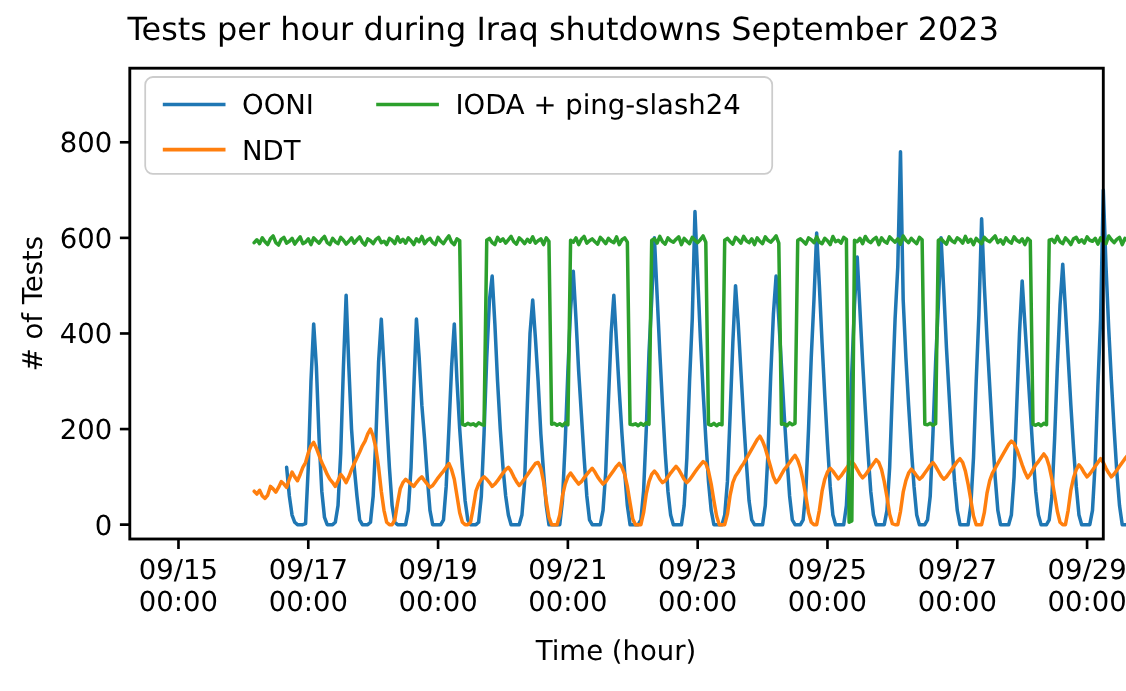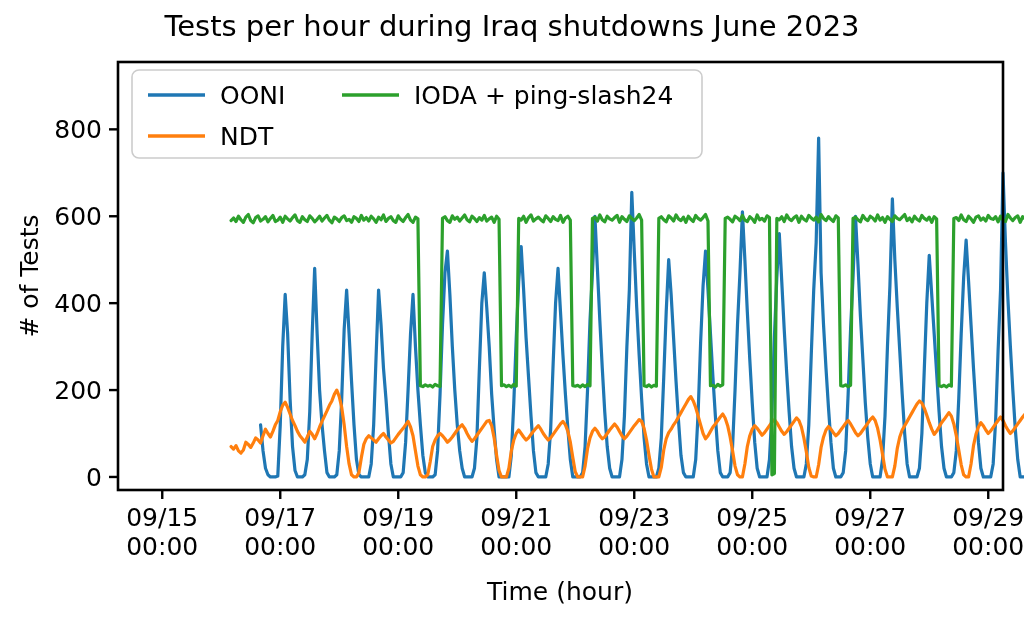--- a/index.html
+++ b/index.html
@@ -75,21 +75,21 @@
   .legend-swatch {
     stroke-width: 3.4;
     stroke-linecap: butt;
   }
 </style>
 </head>
 <body>
 
 <div id="figure">
 
-  <div id="chart-title">Tests per hour during Iraq shutdowns June 2023</div>
+  <div id="chart-title">Tests per hour during Iraq shutdowns September 2023</div>
 
   <svg id="plot-svg" width="1024" height="628">
 
     <g id="series-layer">
         <path class="series-path" d="M260.58 424.82 L263.04 450.89 L265.50 468.27 L267.96 474.79 L270.42 476.96 L272.88 476.96 L275.33 476.96 L277.79 476.10 L280.25 424.82 L282.71 346.61 L285.17 294.47 L287.63 333.57 L290.08 398.75 L292.54 446.55 L295.00 470.45 L297.46 476.96 L299.92 476.96 L302.38 476.96 L304.83 474.79 L307.29 459.58 L309.75 411.79 L312.21 333.57 L314.67 268.40 L317.13 333.57 L319.58 390.06 L322.04 424.82 L324.50 450.89 L326.96 472.62 L329.42 476.96 L331.88 476.96 L334.33 476.96 L336.79 474.79 L339.25 450.89 L341.71 398.75 L344.17 329.23 L346.63 290.12 L349.08 333.57 L351.54 381.37 L354.00 424.82 L356.46 459.58 L358.92 474.79 L361.38 476.96 L363.83 476.96 L366.29 476.96 L368.75 476.96 L371.21 463.93 L373.67 424.82 L376.13 355.30 L378.58 290.12 L381.04 324.88 L383.50 368.34 L385.96 398.75 L388.42 433.51 L390.88 463.93 L393.33 476.96 L395.79 476.96 L398.25 476.96 L400.71 476.96 L403.17 472.62 L405.63 442.20 L408.08 390.06 L410.54 333.57 L413.00 294.47 L415.46 346.61 L417.92 390.06 L420.38 424.82 L422.83 455.24 L425.29 472.62 L427.75 476.96 L430.21 476.96 L432.67 476.96 L435.13 474.79 L437.58 450.89 L440.04 394.41 L442.50 324.88 L444.96 272.74 L447.42 251.02 L449.88 294.47 L452.33 346.61 L454.79 390.06 L457.25 424.82 L459.71 450.89 L462.17 468.27 L464.63 476.96 L467.08 476.96 L469.54 476.96 L472.00 476.96 L474.46 468.27 L476.92 437.86 L479.38 368.34 L481.83 303.16 L484.29 272.74 L486.75 307.50 L489.21 346.61 L491.67 394.41 L494.13 429.17 L496.58 459.58 L499.04 476.96 L501.50 476.96 L503.96 476.96 L506.42 476.96 L508.88 476.96 L511.33 455.24 L513.79 403.10 L516.25 337.92 L518.71 281.43 L521.17 246.67 L523.63 290.12 L526.08 337.92 L528.54 377.03 L531.00 416.13 L533.46 450.89 L535.92 472.62 L538.38 476.96 L540.83 476.96 L543.29 476.96 L545.75 476.96 L548.21 463.93 L550.67 429.17 L553.13 363.99 L555.58 303.16 L558.04 268.40 L560.50 311.85 L562.96 355.30 L565.42 394.41 L567.88 429.17 L570.33 459.58 L572.79 476.96 L575.25 476.96 L577.71 476.96 L580.17 476.96 L582.63 472.62 L585.08 446.55 L587.54 390.06 L590.00 320.54 L592.46 272.74 L594.92 216.25 L597.38 268.40 L599.83 320.54 L602.29 368.34 L604.75 411.79 L607.21 446.55 L609.67 468.27 L612.13 476.96 L614.58 476.96 L617.04 476.96 L619.50 476.96 L621.96 459.58 L624.42 416.13 L626.88 346.61 L629.33 290.12 L631.79 192.36 L634.25 251.02 L636.71 307.50 L639.17 355.30 L641.63 398.75 L644.08 437.86 L646.54 463.93 L649.00 476.96 L651.46 476.96 L653.92 476.96 L656.38 476.96 L658.83 468.27 L661.29 437.86 L663.75 377.03 L666.21 311.85 L668.67 259.71 L671.13 294.47 L673.58 337.92 L676.04 381.37 L678.50 420.48 L680.96 455.24 L683.42 472.62 L685.88 476.96 L688.33 476.96 L690.79 476.96 L693.25 476.96 L695.71 459.58 L698.17 411.79 L700.63 342.26 L703.08 285.78 L705.54 251.02 L708.00 290.12 L710.46 333.57 L712.92 377.03 L715.38 416.13 L717.83 450.89 L720.29 472.62 L722.75 476.96 L725.21 476.96 L727.67 476.96 L730.13 472.62 L732.58 446.55 L735.04 390.06 L737.50 324.88 L739.96 272.74 L742.42 211.91 L744.88 259.71 L747.33 311.85 L749.79 359.64 L752.25 403.10 L754.71 442.20 L757.17 468.27 L759.63 476.96 L762.08 476.96 L764.54 476.96 L767.00 476.96 L769.46 459.58 L771.92 411.79 L774.38 337.92 L776.83 277.09 L779.29 233.63 L781.75 281.43 L784.21 329.23 L786.67 372.68 L789.13 411.79 L791.58 446.55 L794.04 468.27 L796.50 476.96 L798.96 476.96 L801.42 476.96 L803.88 476.96 L806.33 463.93 L808.79 424.82 L811.25 355.30 L813.71 290.12 L816.17 242.32 L818.63 138.04 L821.08 272.74 L823.54 324.88 L826.00 368.34 L828.46 407.44 L830.92 442.20 L833.38 468.27 L835.83 476.96 L838.29 476.96 L840.75 476.96 L843.21 472.62 L845.67 450.89 L848.13 394.41 L850.58 329.23 L853.04 277.09 L855.50 216.25 L857.96 264.05 L860.42 316.19 L862.88 359.64 L865.33 403.10 L867.79 437.86 L870.25 463.93 L872.71 476.96 L875.17 476.96 L877.63 476.96 L880.08 476.96 L882.54 459.58 L885.00 416.13 L887.46 346.61 L889.92 285.78 L892.38 198.87 L894.83 259.71 L897.29 307.50 L899.75 350.95 L902.21 394.41 L904.67 433.51 L907.13 463.93 L909.58 476.96 L912.04 476.96 L914.50 476.96 L916.96 476.96 L919.42 468.27 L921.88 433.51 L924.33 368.34 L926.79 303.16 L929.25 255.36 L931.71 294.47 L934.17 333.57 L936.63 372.68 L939.08 411.79 L941.54 446.55 L944.00 468.27 L946.46 476.96 L948.92 476.96 L951.38 476.96 L953.83 472.62 L956.29 450.89 L958.75 398.75 L961.21 333.57 L963.67 277.09 L966.13 240.15 L968.58 281.43 L971.04 324.88 L973.50 368.34 L975.96 407.44 L978.42 442.20 L980.88 468.27 L983.33 476.96 L985.79 476.96 L988.25 476.96 L990.71 476.96 L993.17 463.93 L995.63 420.48 L998.08 350.95 L1000.54 290.12 L1003.00 172.80 L1005.46 242.32 L1007.92 298.81 L1010.38 346.61 L1012.83 390.06 L1015.29 429.17 L1017.75 459.58 L1020.21 476.96 L1022.67 476.96 L1025.13 476.96 L1027.58 476.96 L1030.04 468.27 L1032.50 429.17 L1034.96 363.99 L1037.42 298.81 L1039.88 251.02 L1042.33 290.12 L1044.79 333.57 L1047.25 377.03 L1049.71 416.13 L1052.17 450.89 L1054.63 472.62 L1057.08 476.96 L1059.54 476.96 L1062.00 476.96 L1064.46 472.62 L1066.92 446.55 L1069.38 390.06 L1071.83 320.54 L1074.29 268.40 L1076.75 168.46 L1079.21 233.63 L1081.67 294.47 L1084.13 342.26 L1086.58 385.72 L1089.04 424.82 L1091.50 459.58 L1093.96 476.96 L1096.42 476.96 L1098.88 476.96 L1101.33 476.96 L1103.79 455.24 L1106.25 407.44 L1108.71 337.92 L1111.17 277.09 L1113.63 229.29 L1116.08 272.74 L1118.54 320.54 L1121.00 363.99 L1123.46 403.10 L1125.92 437.86 L1128.38 463.93 L1130.83 476.96 L1133.29 476.96 L1135.75 476.96 L1138.21 468.27 L1140.67 77.21 L1143.13 259.71 L1145.58 311.85 L1148.04 285.78 L1150.50 290.12 L1152.96 279.26" stroke="#1f77b4"></path>
         <path class="series-path" d="M231.08 446.55 L233.54 449.16 L236.00 445.68 L238.46 450.89 L240.92 453.07 L243.38 450.02 L245.83 442.20 L248.29 444.38 L250.75 447.42 L253.21 443.07 L255.67 437.86 L258.13 440.03 L260.58 443.07 L263.04 435.69 L265.50 429.17 L267.96 433.51 L270.42 436.99 L272.88 431.34 L275.33 424.82 L277.79 420.48 L280.25 411.79 L282.71 405.27 L285.17 402.23 L287.63 407.44 L290.08 413.96 L292.54 420.48 L295.00 425.69 L297.46 431.34 L299.92 435.69 L302.38 438.73 L304.83 442.20 L307.29 436.99 L309.75 431.34 L312.21 434.38 L314.67 438.73 L317.13 433.51 L319.58 426.99 L322.04 421.35 L324.50 416.13 L326.96 410.92 L329.42 405.27 L331.88 400.92 L334.33 394.41 L336.79 390.06 L339.25 396.58 L341.71 407.44 L344.17 424.82 L346.63 446.55 L349.08 463.93 L351.54 474.79 L354.00 476.96 L356.46 476.96 L358.92 472.62 L361.38 457.41 L363.83 444.38 L366.29 438.73 L368.75 435.69 L371.21 437.86 L373.67 440.03 L376.13 442.20 L378.58 438.73 L381.04 435.69 L383.50 433.51 L385.96 436.99 L388.42 440.03 L390.88 443.07 L393.33 441.33 L395.79 437.86 L398.25 434.38 L400.71 431.34 L403.17 428.30 L405.63 424.82 L408.08 421.35 L410.54 426.99 L413.00 435.69 L415.46 450.89 L417.92 466.10 L420.38 474.79 L422.83 476.96 L425.29 476.96 L427.75 474.79 L430.21 461.76 L432.67 446.55 L435.13 440.03 L437.58 435.69 L440.04 433.51 L442.50 435.69 L444.96 438.73 L447.42 442.20 L449.88 440.03 L452.33 436.99 L454.79 433.51 L457.25 430.04 L459.71 426.99 L462.17 424.82 L464.63 428.30 L467.08 433.51 L469.54 437.86 L472.00 441.33 L474.46 438.73 L476.92 435.25 L479.38 431.77 L481.83 428.30 L484.29 424.82 L486.75 421.35 L489.21 420.48 L491.67 425.69 L494.13 437.86 L496.58 455.24 L499.04 470.45 L501.50 476.96 L503.96 476.96 L506.42 476.96 L508.88 468.27 L511.33 450.89 L513.79 440.03 L516.25 433.51 L518.71 430.04 L521.17 433.51 L523.63 436.99 L526.08 440.03 L528.54 437.86 L531.00 434.38 L533.46 431.34 L535.92 428.30 L538.38 425.69 L540.83 429.17 L543.29 433.51 L545.75 436.99 L548.21 440.03 L550.67 437.86 L553.13 434.38 L555.58 430.91 L558.04 427.43 L560.50 423.95 L562.96 421.35 L565.42 424.82 L567.88 431.34 L570.33 442.20 L572.79 457.41 L575.25 471.75 L577.71 476.96 L580.17 476.96 L582.63 476.96 L585.08 466.10 L587.54 448.72 L590.00 437.86 L592.46 431.34 L594.92 428.30 L597.38 431.34 L599.83 435.69 L602.29 438.73 L604.75 436.99 L607.21 433.51 L609.67 430.04 L612.13 426.99 L614.58 423.95 L617.04 426.99 L619.50 431.34 L621.96 435.69 L624.42 438.73 L626.88 436.12 L629.33 432.64 L631.79 429.17 L634.25 425.69 L636.71 422.65 L639.17 419.61 L641.63 421.35 L644.08 428.30 L646.54 440.03 L649.00 455.24 L651.46 469.14 L653.92 476.96 L656.38 476.96 L658.83 476.96 L661.29 467.41 L663.75 450.02 L666.21 438.73 L668.67 432.64 L671.13 429.17 L673.58 424.82 L676.04 421.35 L678.50 417.00 L680.96 412.66 L683.42 408.31 L685.88 403.97 L688.33 399.62 L690.79 396.58 L693.25 400.92 L695.71 407.44 L698.17 416.13 L700.63 424.82 L703.08 433.51 L705.54 438.73 L708.00 435.69 L710.46 431.34 L712.92 426.99 L715.38 423.95 L717.83 420.48 L720.29 417.00 L722.75 413.96 L725.21 418.30 L727.67 425.69 L730.13 436.99 L732.58 450.89 L735.04 466.10 L737.50 474.79 L739.96 476.96 L742.42 476.96 L744.88 463.93 L747.33 446.55 L749.79 435.69 L752.25 429.17 L754.71 425.69 L757.17 428.30 L759.63 431.77 L762.08 435.25 L764.54 432.64 L767.00 429.17 L769.46 425.69 L771.92 422.22 L774.38 419.61 L776.83 422.65 L779.29 426.99 L781.75 431.34 L784.21 434.38 L786.67 431.77 L789.13 428.30 L791.58 424.82 L794.04 421.35 L796.50 417.87 L798.96 420.48 L801.42 426.99 L803.88 437.86 L806.33 451.76 L808.79 467.41 L811.25 476.10 L813.71 476.96 L816.17 476.96 L818.63 464.80 L821.08 447.42 L823.54 436.99 L826.00 430.04 L828.46 426.56 L830.92 429.17 L833.38 432.64 L835.83 435.69 L838.29 433.51 L840.75 430.04 L843.21 426.56 L845.67 423.08 L848.13 420.48 L850.58 423.95 L853.04 428.30 L855.50 432.64 L857.96 435.69 L860.42 433.51 L862.88 430.04 L865.33 426.56 L867.79 423.08 L870.25 419.61 L872.71 417.00 L875.17 420.48 L877.63 428.30 L880.08 440.03 L882.54 454.37 L885.00 469.14 L887.46 476.96 L889.92 476.96 L892.38 476.96 L894.83 466.10 L897.29 448.29 L899.75 436.99 L902.21 430.04 L904.67 425.69 L907.13 421.35 L909.58 417.00 L912.04 412.66 L914.50 408.31 L916.96 403.97 L919.42 400.92 L921.88 403.10 L924.33 408.31 L926.79 415.26 L929.25 422.65 L931.71 429.17 L934.17 434.38 L936.63 431.34 L939.08 426.99 L941.54 422.65 L944.00 419.61 L946.46 416.13 L948.92 412.66 L951.38 416.13 L953.83 423.95 L956.29 435.69 L958.75 450.02 L961.21 464.80 L963.67 474.79 L966.13 476.96 L968.58 476.96 L971.04 463.93 L973.50 445.68 L975.96 434.38 L978.42 426.99 L980.88 422.65 L983.33 425.69 L985.79 430.04 L988.25 433.51 L990.71 430.91 L993.17 427.43 L995.63 423.95 L998.08 420.48 L1000.54 417.00 L1003.00 420.48 L1005.46 425.69 L1007.92 430.04 L1010.38 433.51 L1012.83 430.91 L1015.29 427.43 L1017.75 423.95 L1020.21 420.48 L1022.67 417.00 L1025.13 413.96 L1027.58 417.00 L1030.04 425.69 L1032.50 437.86 L1034.96 453.07 L1037.42 468.27 L1039.88 476.10 L1042.33 476.96 L1044.79 476.96 L1047.25 464.80 L1049.71 446.55 L1052.17 435.25 L1054.63 428.30 L1057.08 423.95 L1059.54 419.61 L1062.00 415.26 L1064.46 411.79 L1066.92 413.96 L1069.38 419.61 L1071.83 425.69 L1074.29 431.34 L1076.75 435.25 L1079.21 432.64 L1081.67 428.30 L1084.13 423.95 L1086.58 419.61 L1089.04 415.26 L1091.50 411.79 L1093.96 413.96 L1096.42 420.48 L1098.88 429.17 L1101.33 422.65 L1103.79 416.13 L1106.25 424.82 L1108.71 411.79 L1111.17 410.92 L1113.63 413.96 L1116.08 420.48 L1118.54 433.51" stroke="#ff7f0e"></path>
         <path class="series-path" d="M231.08 220.60 L233.54 217.99 L236.00 221.47 L238.46 216.25 L240.92 219.73 L243.38 222.34 L245.83 217.12 L248.29 214.52 L250.75 220.60 L253.21 222.77 L255.67 217.56 L258.13 215.82 L260.58 221.03 L263.04 219.30 L265.50 216.69 L267.96 221.90 L270.42 218.43 L272.88 215.38 L275.33 221.47 L277.79 220.16 L280.25 217.12 L282.71 222.34 L285.17 216.25 L287.63 218.86 L290.08 221.03 L292.54 217.56 L295.00 214.95 L297.46 220.60 L299.92 222.34 L302.38 216.69 L304.83 219.73 L307.29 221.47 L309.75 215.82 L312.21 218.43 L314.67 221.90 L317.13 219.30 L319.58 216.25 L322.04 221.03 L324.50 217.99 L326.96 215.38 L329.42 220.16 L331.88 222.77 L334.33 217.12 L336.79 218.86 L339.25 221.47 L341.71 217.56 L344.17 215.82 L346.63 220.60 L349.08 219.30 L351.54 222.34 L354.00 216.69 L356.46 218.43 L358.92 221.47 L361.38 215.38 L363.83 220.16 L366.29 217.56 L368.75 221.03 L371.21 216.25 L373.67 218.86 L376.13 222.34 L378.58 217.12 L381.04 219.73 L383.50 214.95 L385.96 221.47 L388.42 218.43 L390.88 216.69 L393.33 220.60 L395.79 222.34 L398.25 215.82 L400.71 219.30 L403.17 221.47 L405.63 217.56 L408.08 214.52 L410.54 220.16 L413.00 222.34 L415.46 217.12 L417.92 218.86 L420.38 385.72 L422.83 386.58 L425.29 384.85 L427.75 386.15 L430.21 385.28 L432.67 387.02 L435.13 384.41 L437.58 385.72 L440.04 386.58 L442.50 218.43 L444.96 216.69 L447.42 220.60 L449.88 222.34 L452.33 215.82 L454.79 219.30 L457.25 217.12 L459.71 221.03 L462.17 217.99 L464.63 214.95 L467.08 219.73 L469.54 221.90 L472.00 216.25 L474.46 218.43 L476.92 221.47 L479.38 217.56 L481.83 220.16 L484.29 215.38 L486.75 221.03 L489.21 218.86 L491.67 217.12 L494.13 222.34 L496.58 216.25 L499.04 219.30 L501.50 385.72 L503.96 384.85 L506.42 386.58 L508.88 385.28 L511.33 387.02 L513.79 384.41 L516.25 386.15 L518.71 218.43 L521.17 220.16 L523.63 216.25 L526.08 222.34 L528.54 217.56 L531.00 214.95 L533.46 221.03 L535.92 218.86 L538.38 217.12 L540.83 219.73 L543.29 221.90 L545.75 215.82 L548.21 218.43 L550.67 221.47 L553.13 216.69 L555.58 219.30 L558.04 220.60 L560.50 215.38 L562.96 222.34 L565.42 217.99 L567.88 216.25 L570.33 220.16 L572.79 385.72 L575.25 386.15 L577.71 385.28 L580.17 387.02 L582.63 384.85 L585.08 386.58 L587.54 384.41 L590.00 385.72 L592.46 218.43 L594.92 217.12 L597.38 221.03 L599.83 214.95 L602.29 219.73 L604.75 221.90 L607.21 216.25 L609.67 218.86 L612.13 220.16 L614.58 217.56 L617.04 215.38 L619.50 222.34 L621.96 216.69 L624.42 219.30 L626.88 221.47 L629.33 215.82 L631.79 218.43 L634.25 220.60 L636.71 217.99 L639.17 214.52 L641.63 220.16 L644.08 385.72 L646.54 386.58 L649.00 384.85 L651.46 387.02 L653.92 385.28 L656.38 386.15 L658.83 218.43 L661.29 216.69 L663.75 219.73 L666.21 221.90 L668.67 215.82 L671.13 217.99 L673.58 221.03 L676.04 214.95 L678.50 218.86 L680.96 220.60 L683.42 217.12 L685.88 222.34 L688.33 216.25 L690.79 219.30 L693.25 221.47 L695.71 215.38 L698.17 218.43 L700.63 220.16 L703.08 217.56 L705.54 214.52 L708.00 221.03 L710.46 385.72 L712.92 385.28 L715.38 387.02 L717.83 384.41 L720.29 386.15 L722.75 384.85 L725.21 218.43 L727.67 217.12 L730.13 219.30 L732.58 221.90 L735.04 216.25 L737.50 217.99 L739.96 220.60 L742.42 215.38 L744.88 220.16 L747.33 221.47 L749.79 216.69 L752.25 218.86 L754.71 222.34 L757.17 214.95 L759.63 219.73 L762.08 218.43 L764.54 221.03 L767.00 215.82 L769.46 217.56 L771.92 474.79 L774.38 473.49 L776.83 218.43 L779.29 219.73 L781.75 216.69 L784.21 221.47 L786.67 214.95 L789.13 218.86 L791.58 220.60 L794.04 217.56 L796.50 215.82 L798.96 222.34 L801.42 216.25 L803.88 219.30 L806.33 221.03 L808.79 215.38 L811.25 217.99 L813.71 220.16 L816.17 217.12 L818.63 221.90 L821.08 214.52 L823.54 218.43 L826.00 220.60 L828.46 216.69 L830.92 219.30 L833.38 221.47 L835.83 215.82 L838.29 217.99 L840.75 385.72 L843.21 386.15 L845.67 384.85 L848.13 386.58 L850.58 385.28 L853.04 218.43 L855.50 217.12 L857.96 219.73 L860.42 221.90 L862.88 215.38 L865.33 218.86 L867.79 220.60 L870.25 216.25 L872.71 217.99 L875.17 221.03 L877.63 214.95 L880.08 220.16 L882.54 217.56 L885.00 222.34 L887.46 216.69 L889.92 219.30 L892.38 221.47 L894.83 215.82 L897.29 218.43 L899.75 219.73 L902.21 217.12 L904.67 214.52 L907.13 220.60 L909.58 217.99 L912.04 221.90 L914.50 216.25 L916.96 219.30 L919.42 221.03 L921.88 215.38 L924.33 218.43 L926.79 220.16 L929.25 217.12 L931.71 222.34 L934.17 216.69 L936.63 218.86 L939.08 385.72 L941.54 386.58 L944.00 385.28 L946.46 387.02 L948.92 384.85 L951.38 386.15 L953.83 218.43 L956.29 217.56 L958.75 220.60 L961.21 214.95 L963.67 219.73 L966.13 221.47 L968.58 216.25 L971.04 218.86 L973.50 222.34 L975.96 217.12 L978.42 215.82 L980.88 220.16 L983.33 217.99 L985.79 221.03 L988.25 215.38 L990.71 218.43 L993.17 219.30 L995.63 216.69 L998.08 221.90 L1000.54 216.25 L1003.00 219.73 L1005.46 221.47 L1007.92 214.52 L1010.38 217.99 L1012.83 220.60 L1015.29 217.56 L1017.75 215.82 L1020.21 222.34 L1022.67 216.69 L1025.13 218.86 L1027.58 220.16 L1030.04 215.38 L1032.50 218.43 L1034.96 221.03 L1037.42 217.12 L1039.88 219.30 L1042.33 216.25 L1044.79 221.90 L1047.25 217.99 L1049.71 214.95 L1052.17 220.60 L1054.63 218.86 L1057.08 217.12 L1059.54 219.73 L1062.00 222.34 L1064.46 215.82 L1066.92 218.43 L1069.38 217.56 L1071.83 221.03 L1074.29 216.25 L1076.75 219.30 L1079.21 220.16 L1081.67 215.38 L1084.13 221.47 L1086.58 217.99 L1089.04 216.69 L1091.50 218.86 L1093.96 220.60 L1096.42 214.95 L1098.88 219.73 L1101.33 221.90 L1103.79 217.12 L1106.25 215.82 L1108.71 218.43 L1111.17 221.03 L1113.63 217.56 L1116.08 219.30 L1118.54 216.25" stroke="#2ca02c"></path>
       </g>
 
     <rect class="spine" x="118" y="62" width="885" height="428"></rect>

